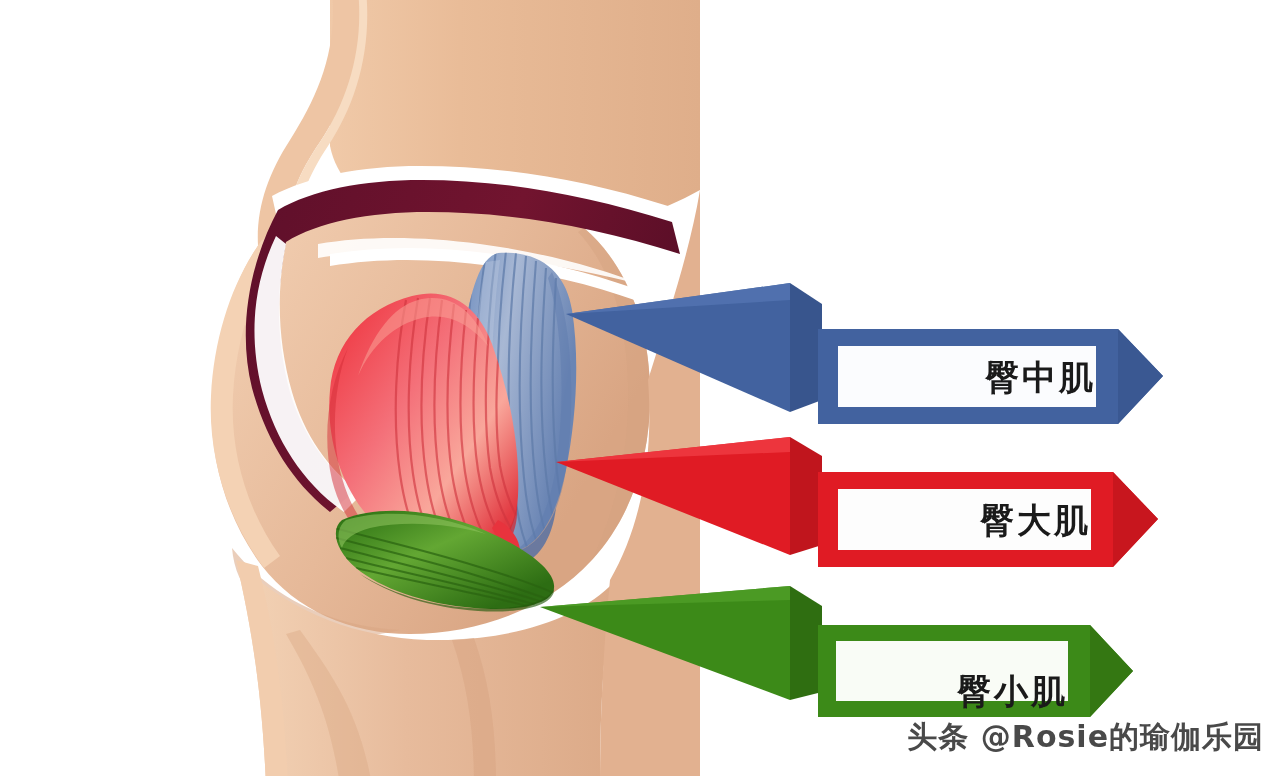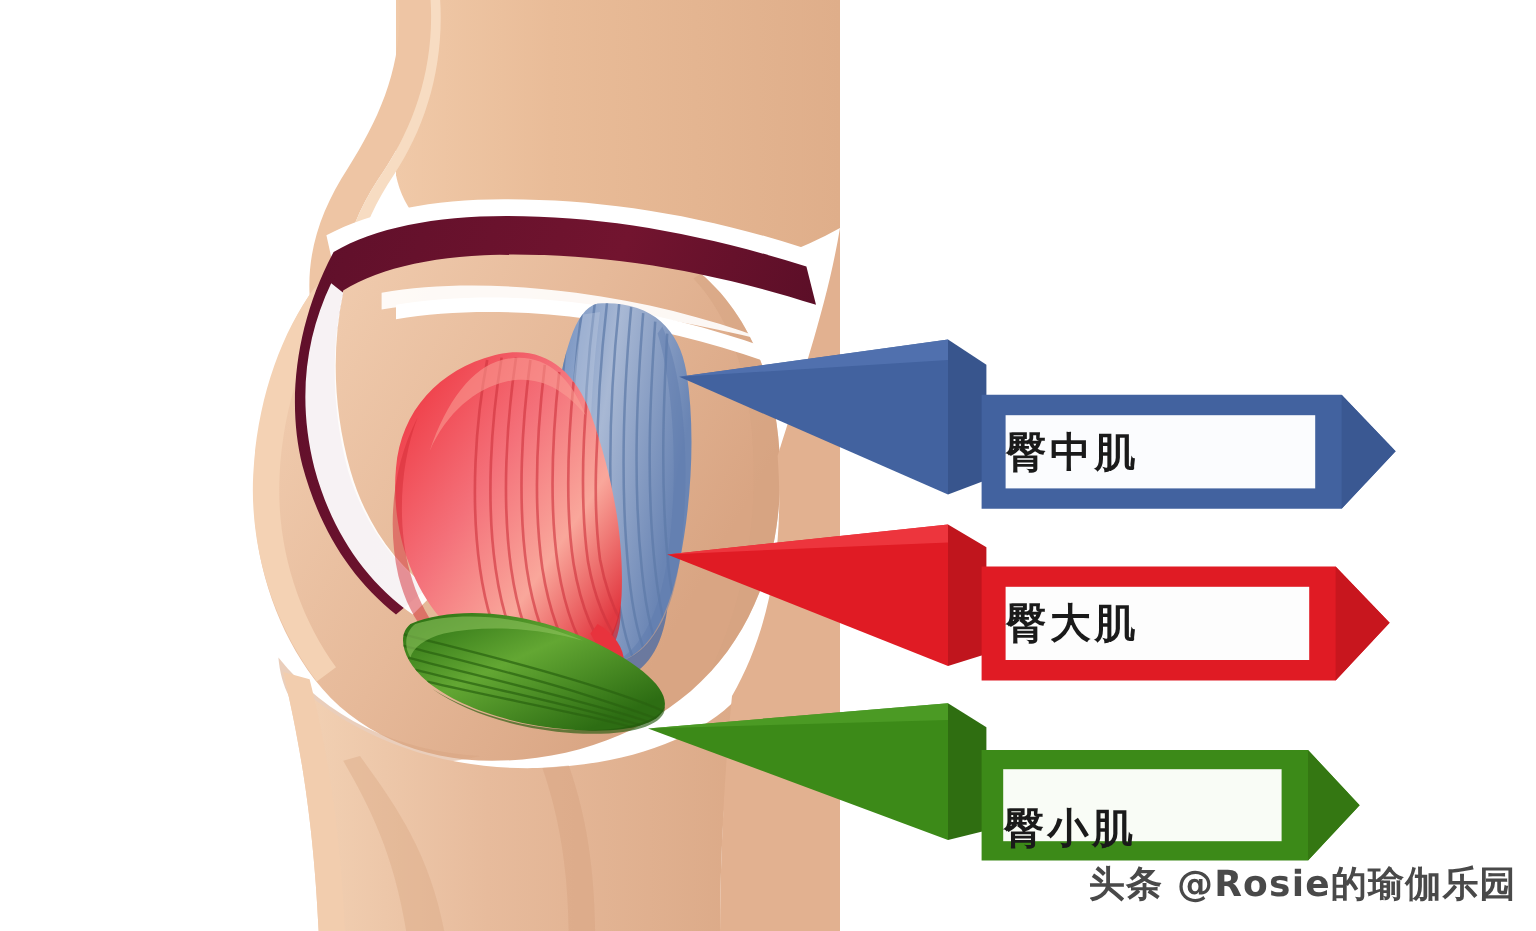--- a/index.html
+++ b/index.html
@@ -26,21 +26,21 @@
   }
   .callout {
     position: absolute;
     display: flex;
     align-items: center;
   }
   .callout-box {
     position: relative;
     display: flex;
     align-items: center;
-    justify-content: flex-start;
+    justify-content: flex-end;
     box-sizing: border-box;
   }
   .callout-label {
     font-size: 34px;
     font-weight: bold;
     color: #1a1a1a;
     letter-spacing: 3px;
     line-height: 1;
     white-space: nowrap;
     font-family: "DejaVu Sans", "Liberation Sans", sans-serif;

